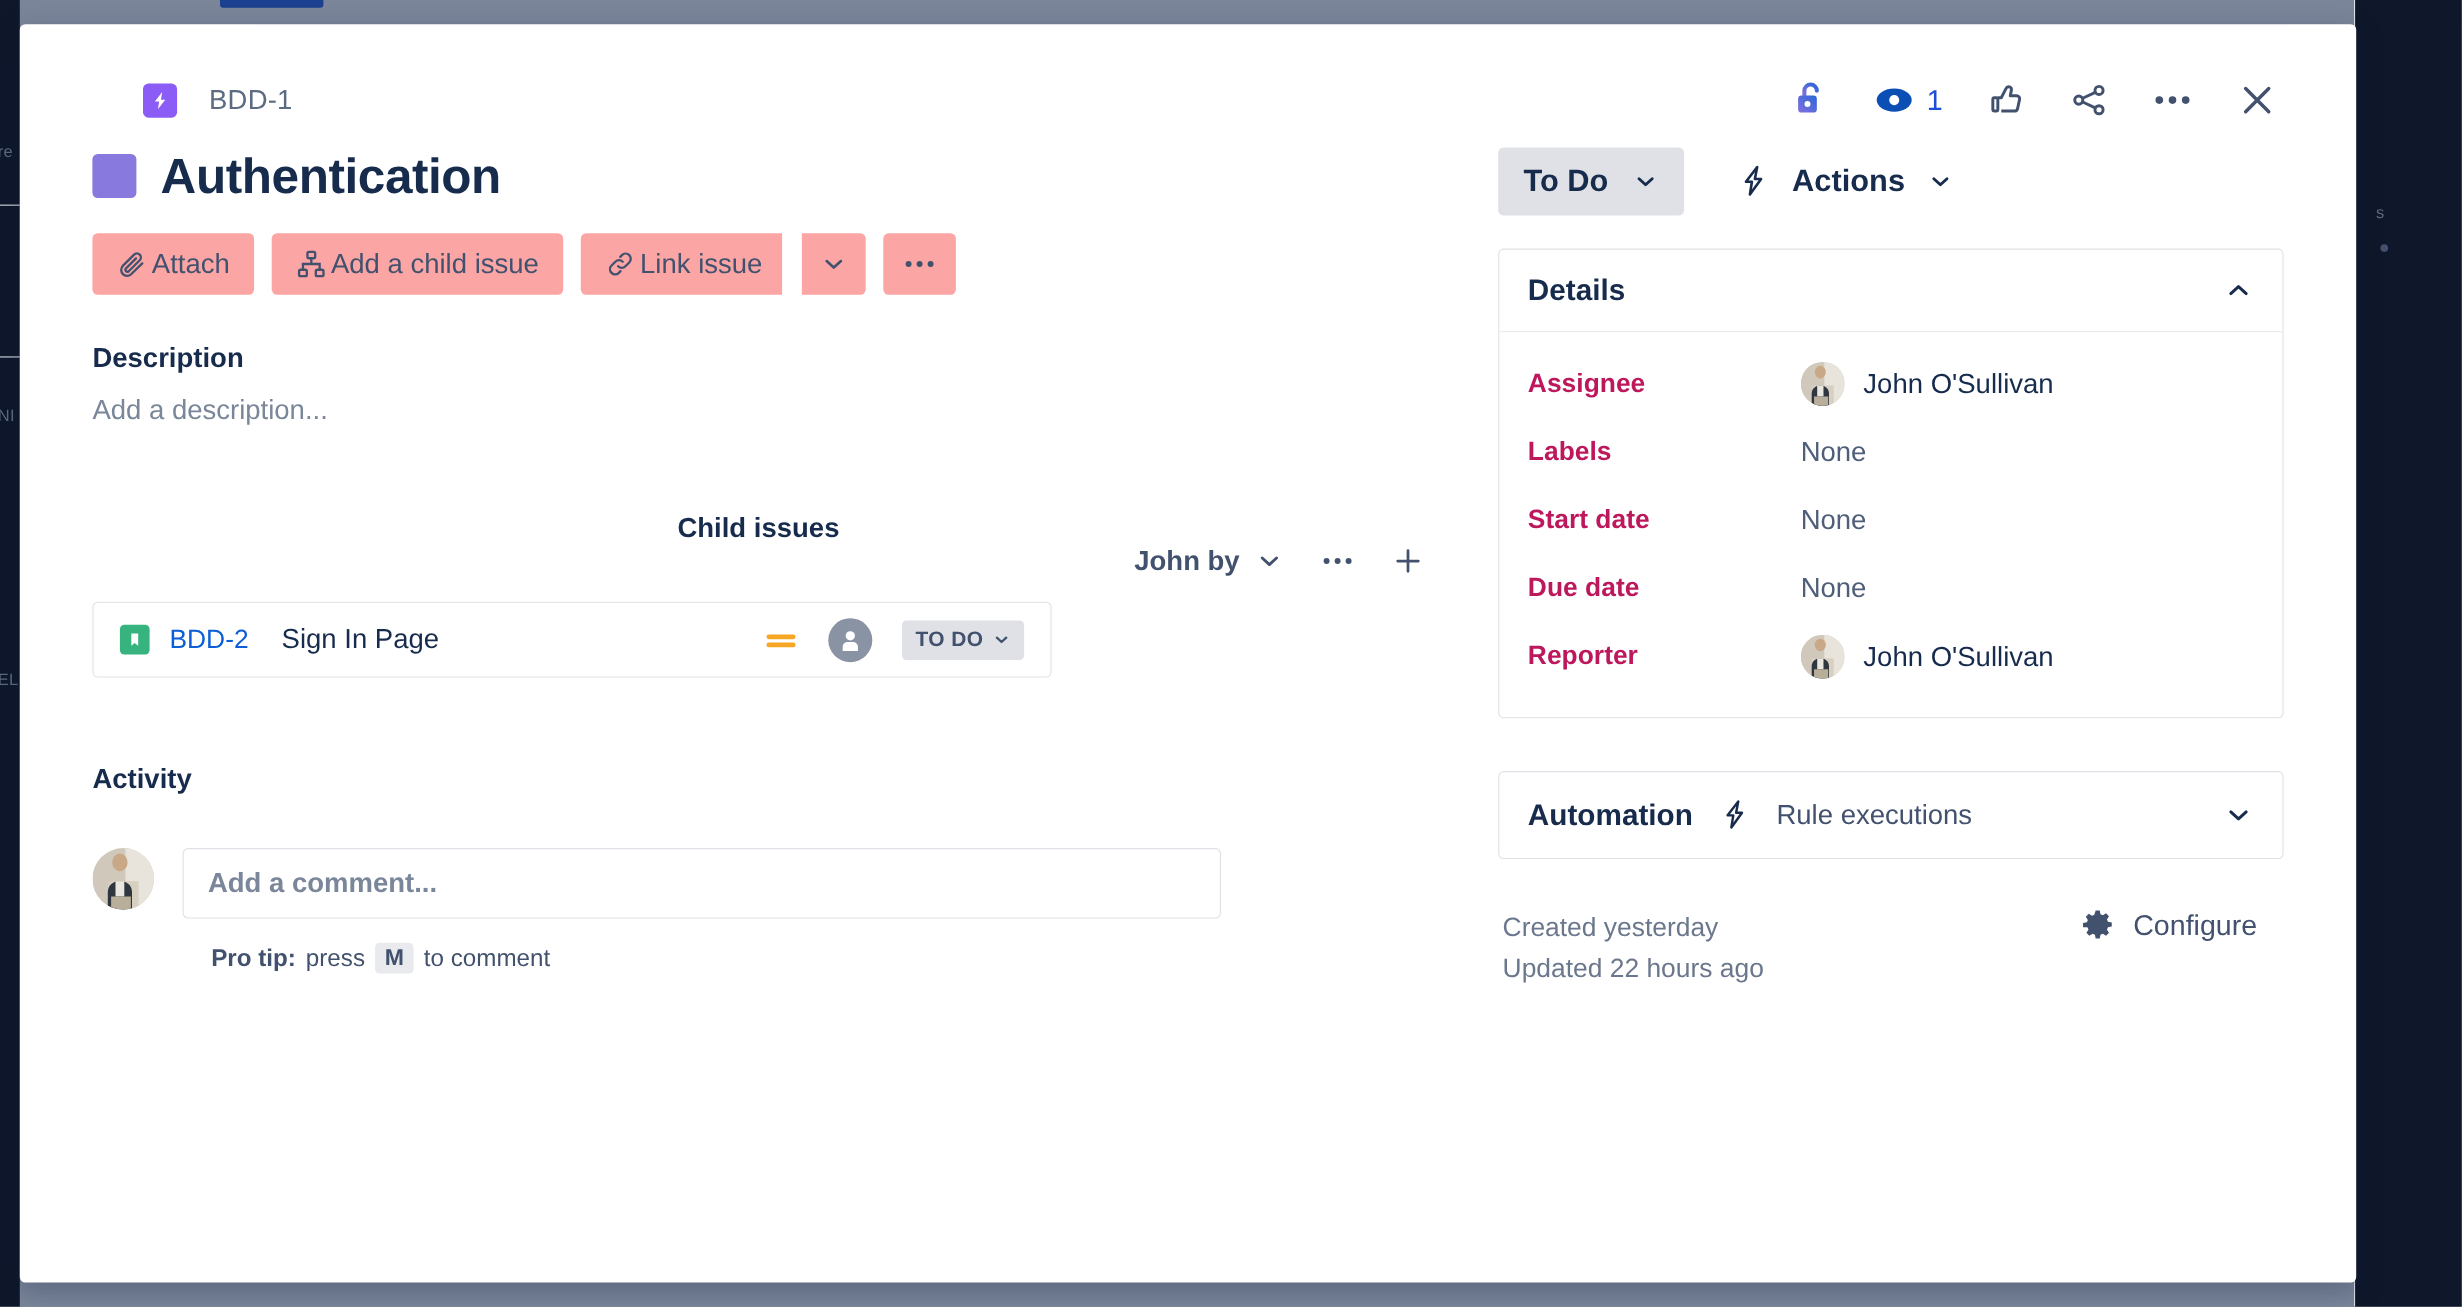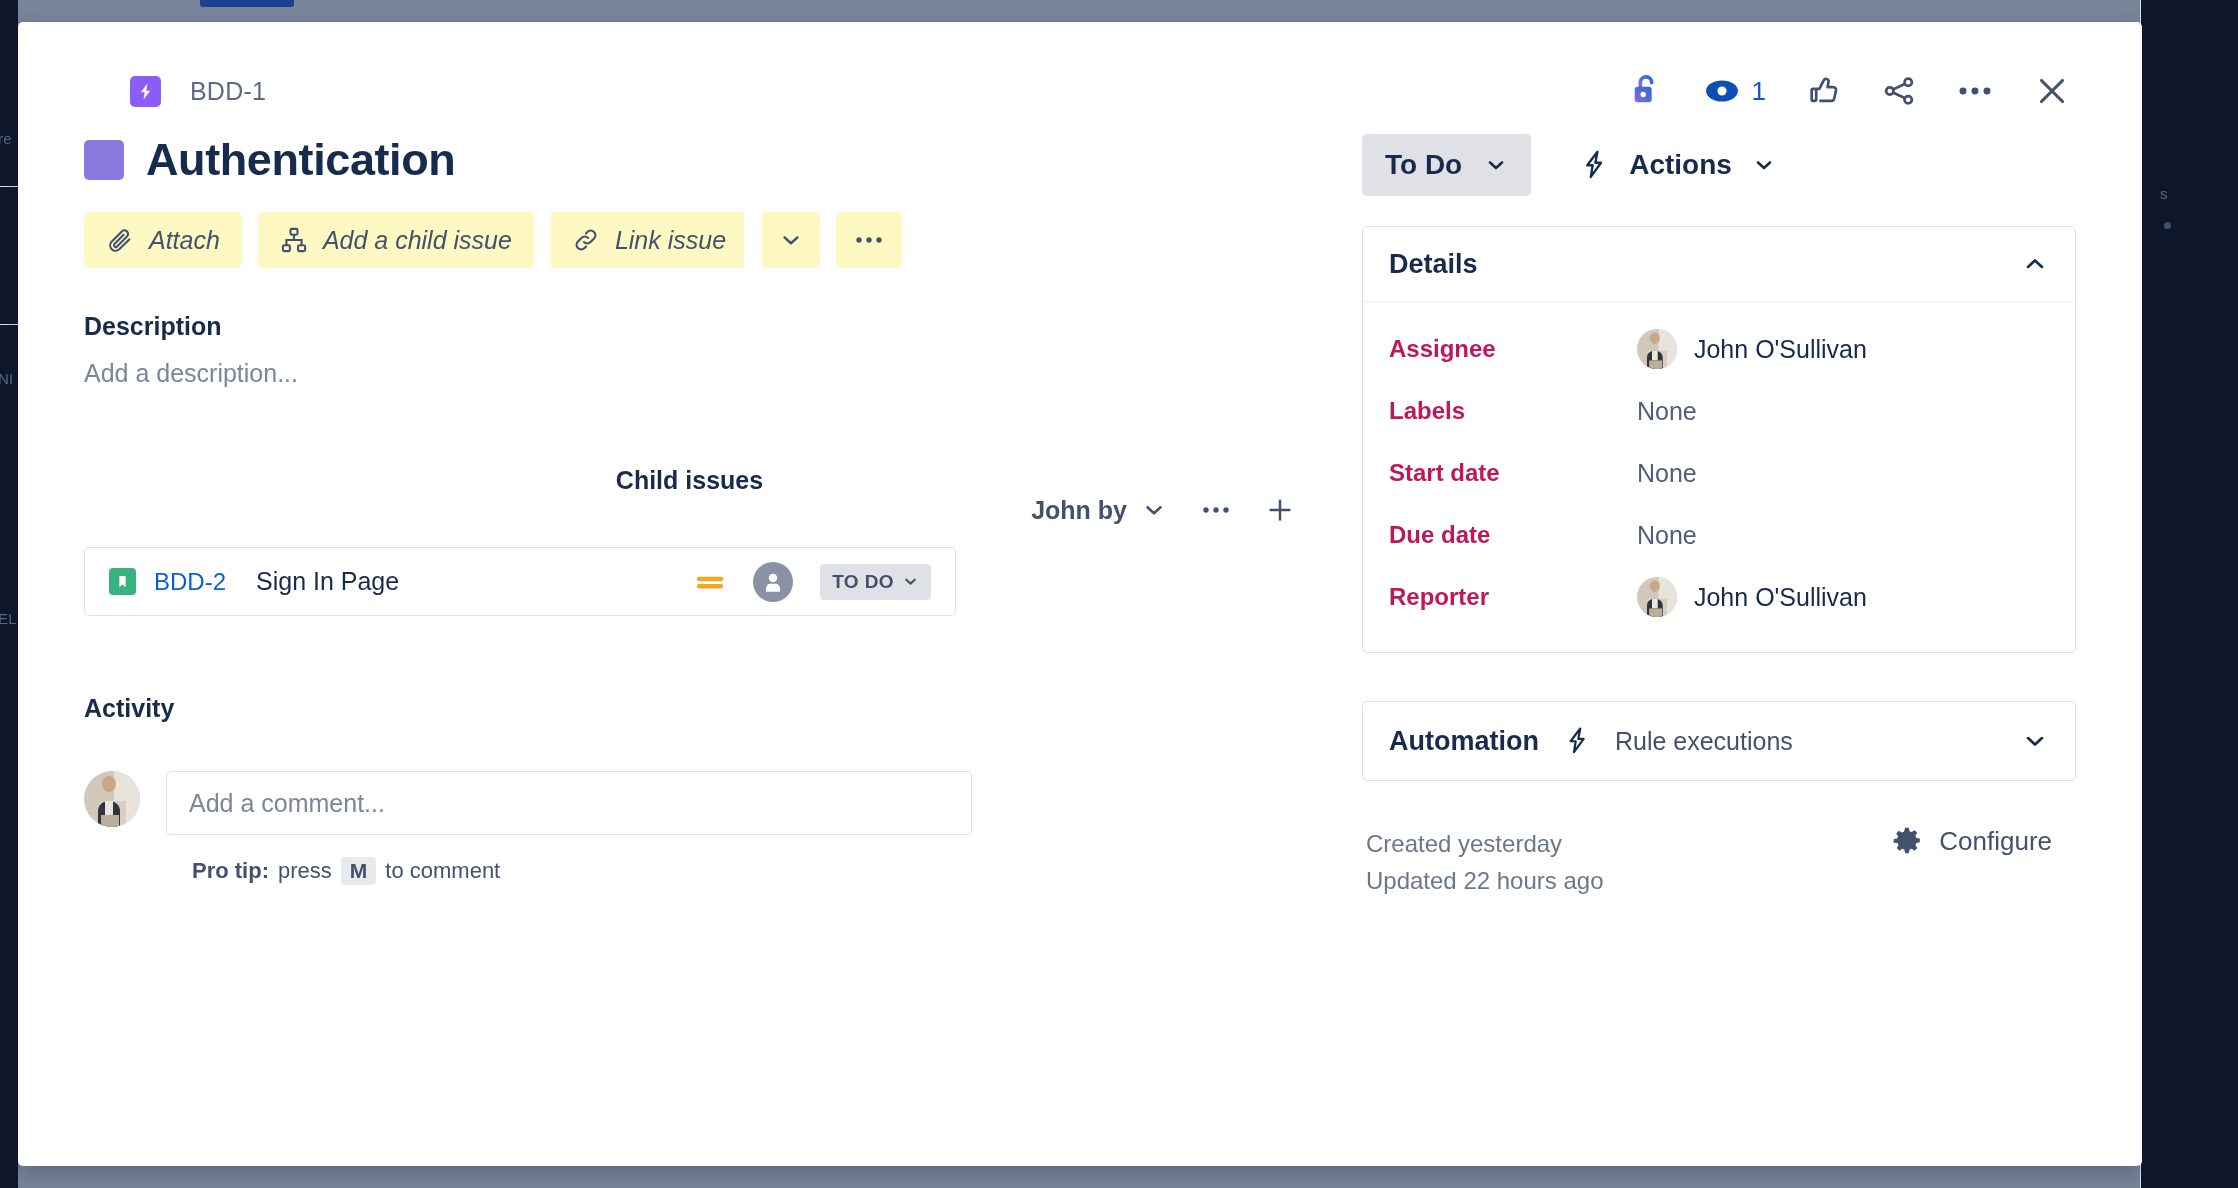--- a/index.html
+++ b/index.html
@@ -51,24 +51,24 @@
   .col-side { width: 740px; padding-top: 14px; margin-left: 67px; }
 
   
   .title-row { display: flex; align-items: center; gap: 22px; margin-bottom: 26px; }
   .title-swatch { width: 40px; height: 40px; border-radius: 5px; background: #8779dd; }
   .issue-title { font-size: 45px; font-weight: 700; color: #172b4d; letter-spacing: -.4px; }
 
   
   .act-row { display: flex; align-items: center; gap: 16px; margin-bottom: 44px; }
   .act-btn {
-    height: 56px; display: flex; align-items: center; gap: 15px;
-    background: #fef9c3; border: none; border-radius: 5px;
+    height: 56px; display: flex; align-items: center; gap: 4px;
+    background: #fca5a5; border: none; border-radius: 5px;
     padding: 0 22px; cursor: pointer;
-    font-size: 25px; color: #42526e; font-family: inherit; font-style: italic;
+    font-size: 25px; color: #42526e; font-family: inherit;
   }
   .act-btn.split-main { border-radius: 5px 0 0 5px; padding-right: 18px; }
   .act-btn.split-arrow { border-radius: 0 5px 5px 0; padding: 0 16px; margin-left: 2px; }
   .act-btn.only-icon { padding: 0 18px; }
 
   
   .sec-head { font-size: 25px; font-weight: 700; color: #172b4d; }
   .sec-desc { margin-bottom: 18px; }
   .placeholder-text { font-size: 25px; color: #7a869a; }
 
@@ -106,23 +106,23 @@
     height: 48px; display: flex; align-items: center; padding: 0 19px;
     border-radius: 5px; background: #f4f5f7; color: #42526e;
     font-size: 25px; font-family: inherit; border: none; cursor: pointer;
   }
   .seg-btn.active { background: #505f79; color: #ffffff; }
   .sort-btn { margin-left: auto; display: flex; align-items: center; gap: 13px; cursor: pointer; font-size: 25px; color: #42526e; font-weight: 700; padding-right: 8px;}
 
   .comment-row { display: flex; align-items: flex-start; gap: 26px; margin-top: 48px; }
   .avatar-photo { width: 56px; height: 56px; border-radius: 50%; overflow: hidden; flex: none; }
   .comment-box {
-    width: 806px; height: 64px; border: 1px solid #dfe1e6; border-radius: 5px;
+    width: 944px; height: 64px; border: 1px solid #dfe1e6; border-radius: 5px;
     display: flex; align-items: center; padding: 15px 22px;
-    font-size: 25px; color: #7a869a; cursor: text; background: #fff;
+    font-size: 25px; color: #7a869a; cursor: text; background: #fff; font-weight: bold;
   }
   .protip { margin-left: 108px; margin-top: 22px; font-size: 22px; color: #42526e; display: flex; align-items: center; gap: 9px; }
   .protip b { font-weight: 700; }
   .kbd { background: #e9eaee; border-radius: 4px; padding: 2px 9px; font-size: 21px; color: #42526e; font-weight: 700; }
 
   
   .status-row { display: flex; align-items: center; gap: 48px; margin-bottom: 30px; }
   .status-btn {
     background: #dfe1e6; border: none; border-radius: 5px; height: 62px;
     display: flex; align-items: center; gap: 22px; padding: 0 23px;

